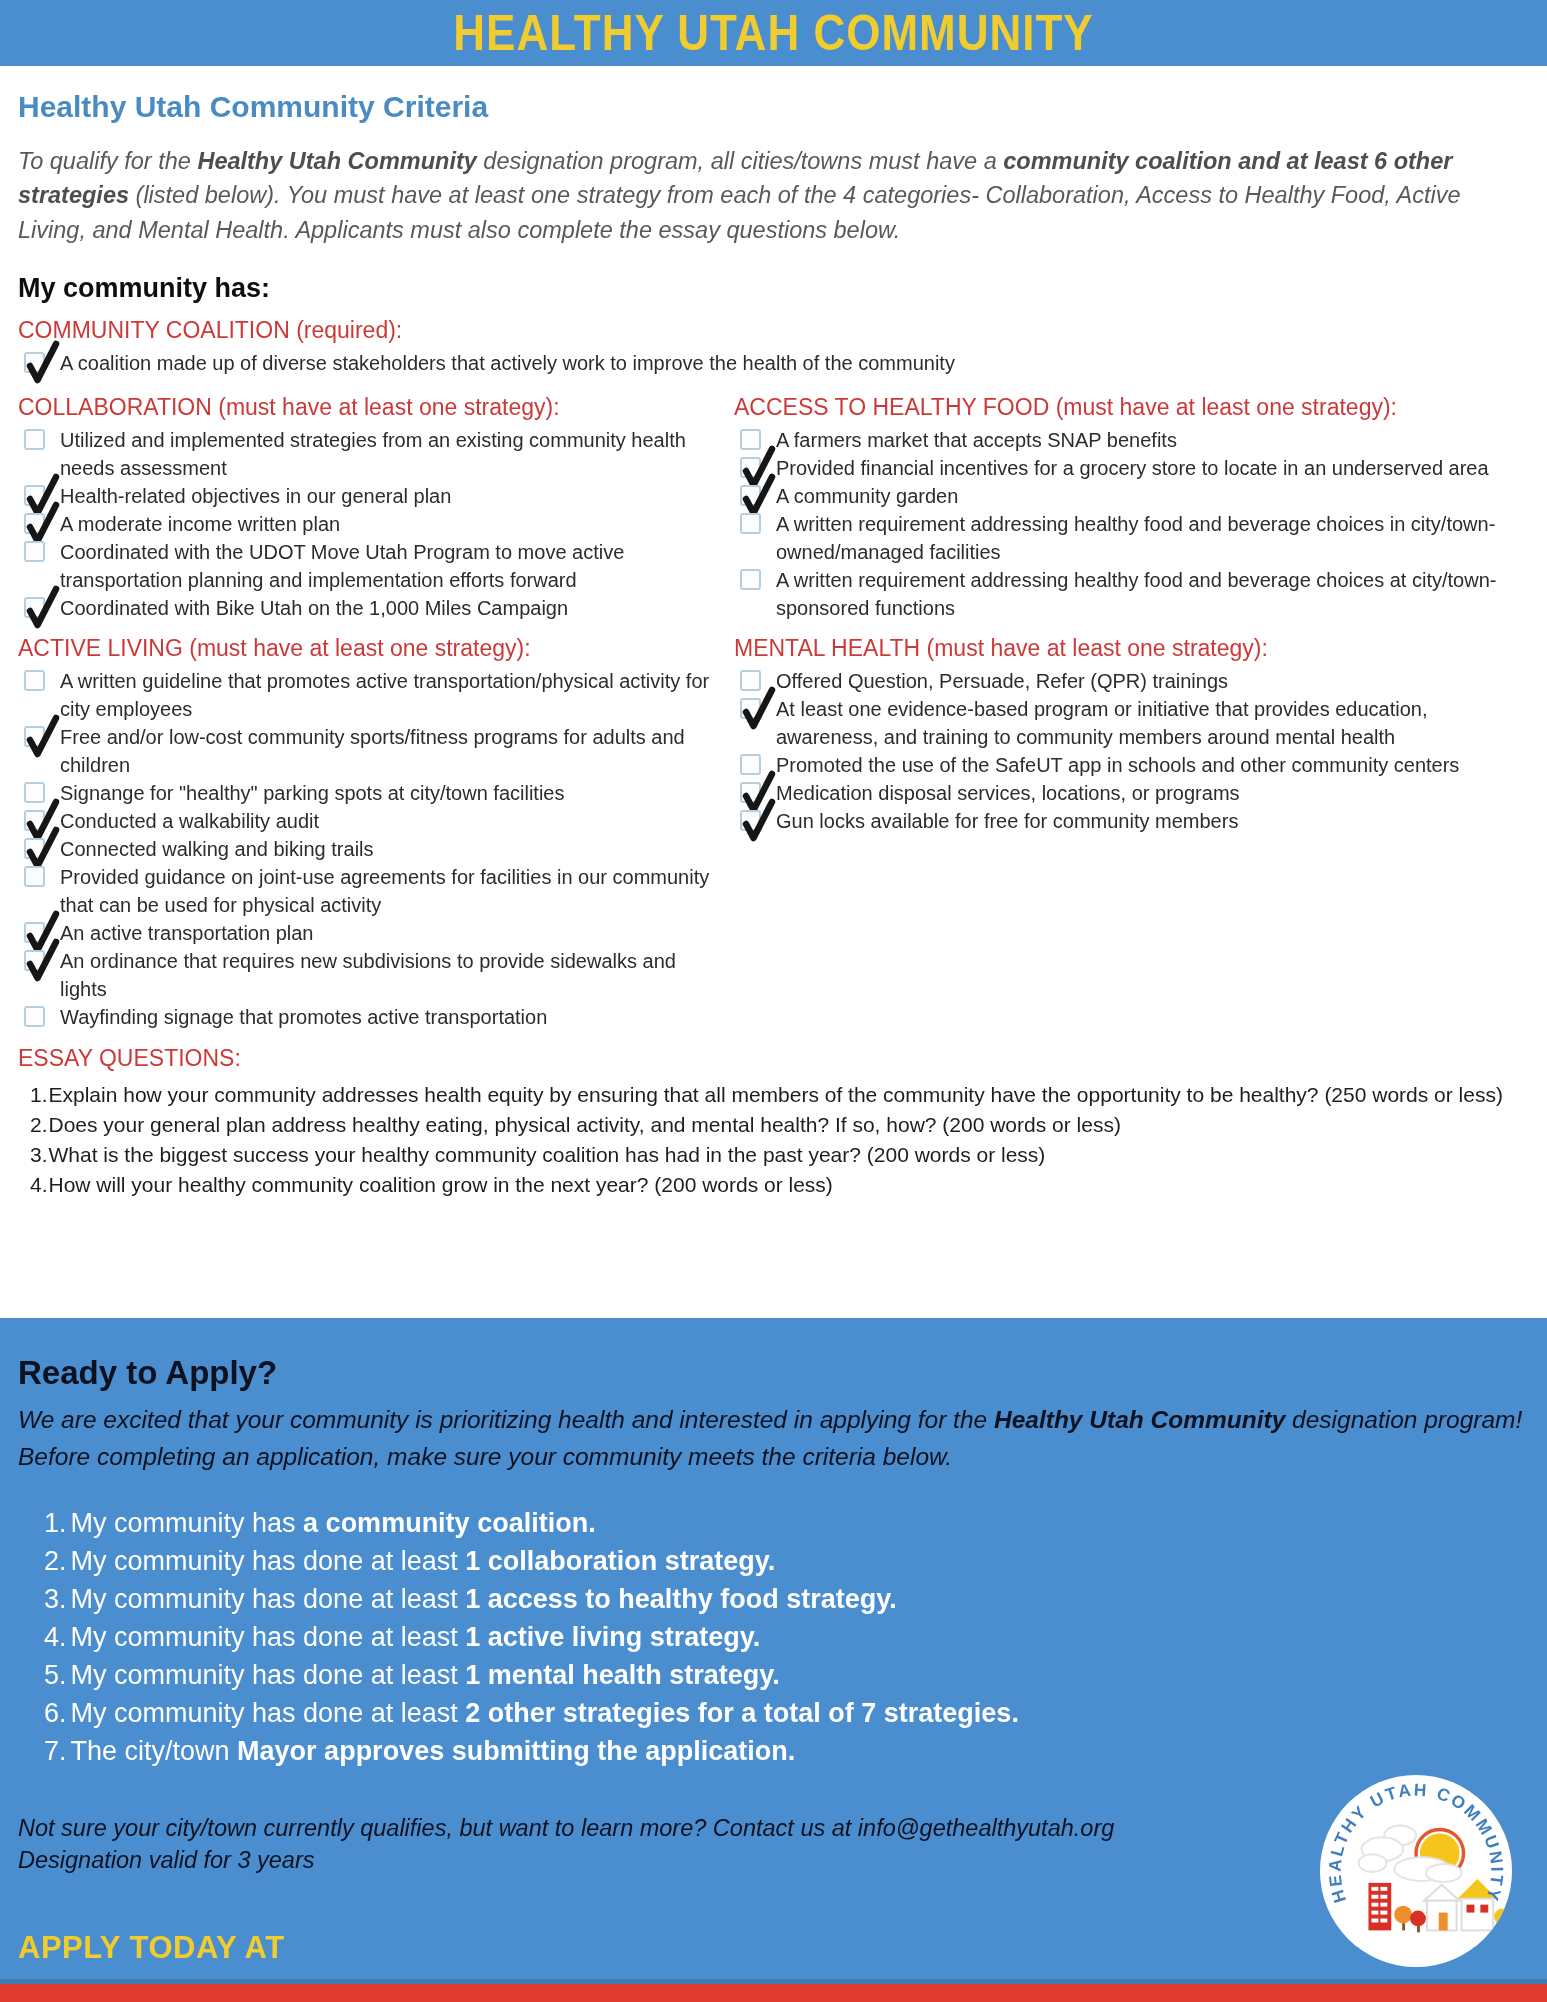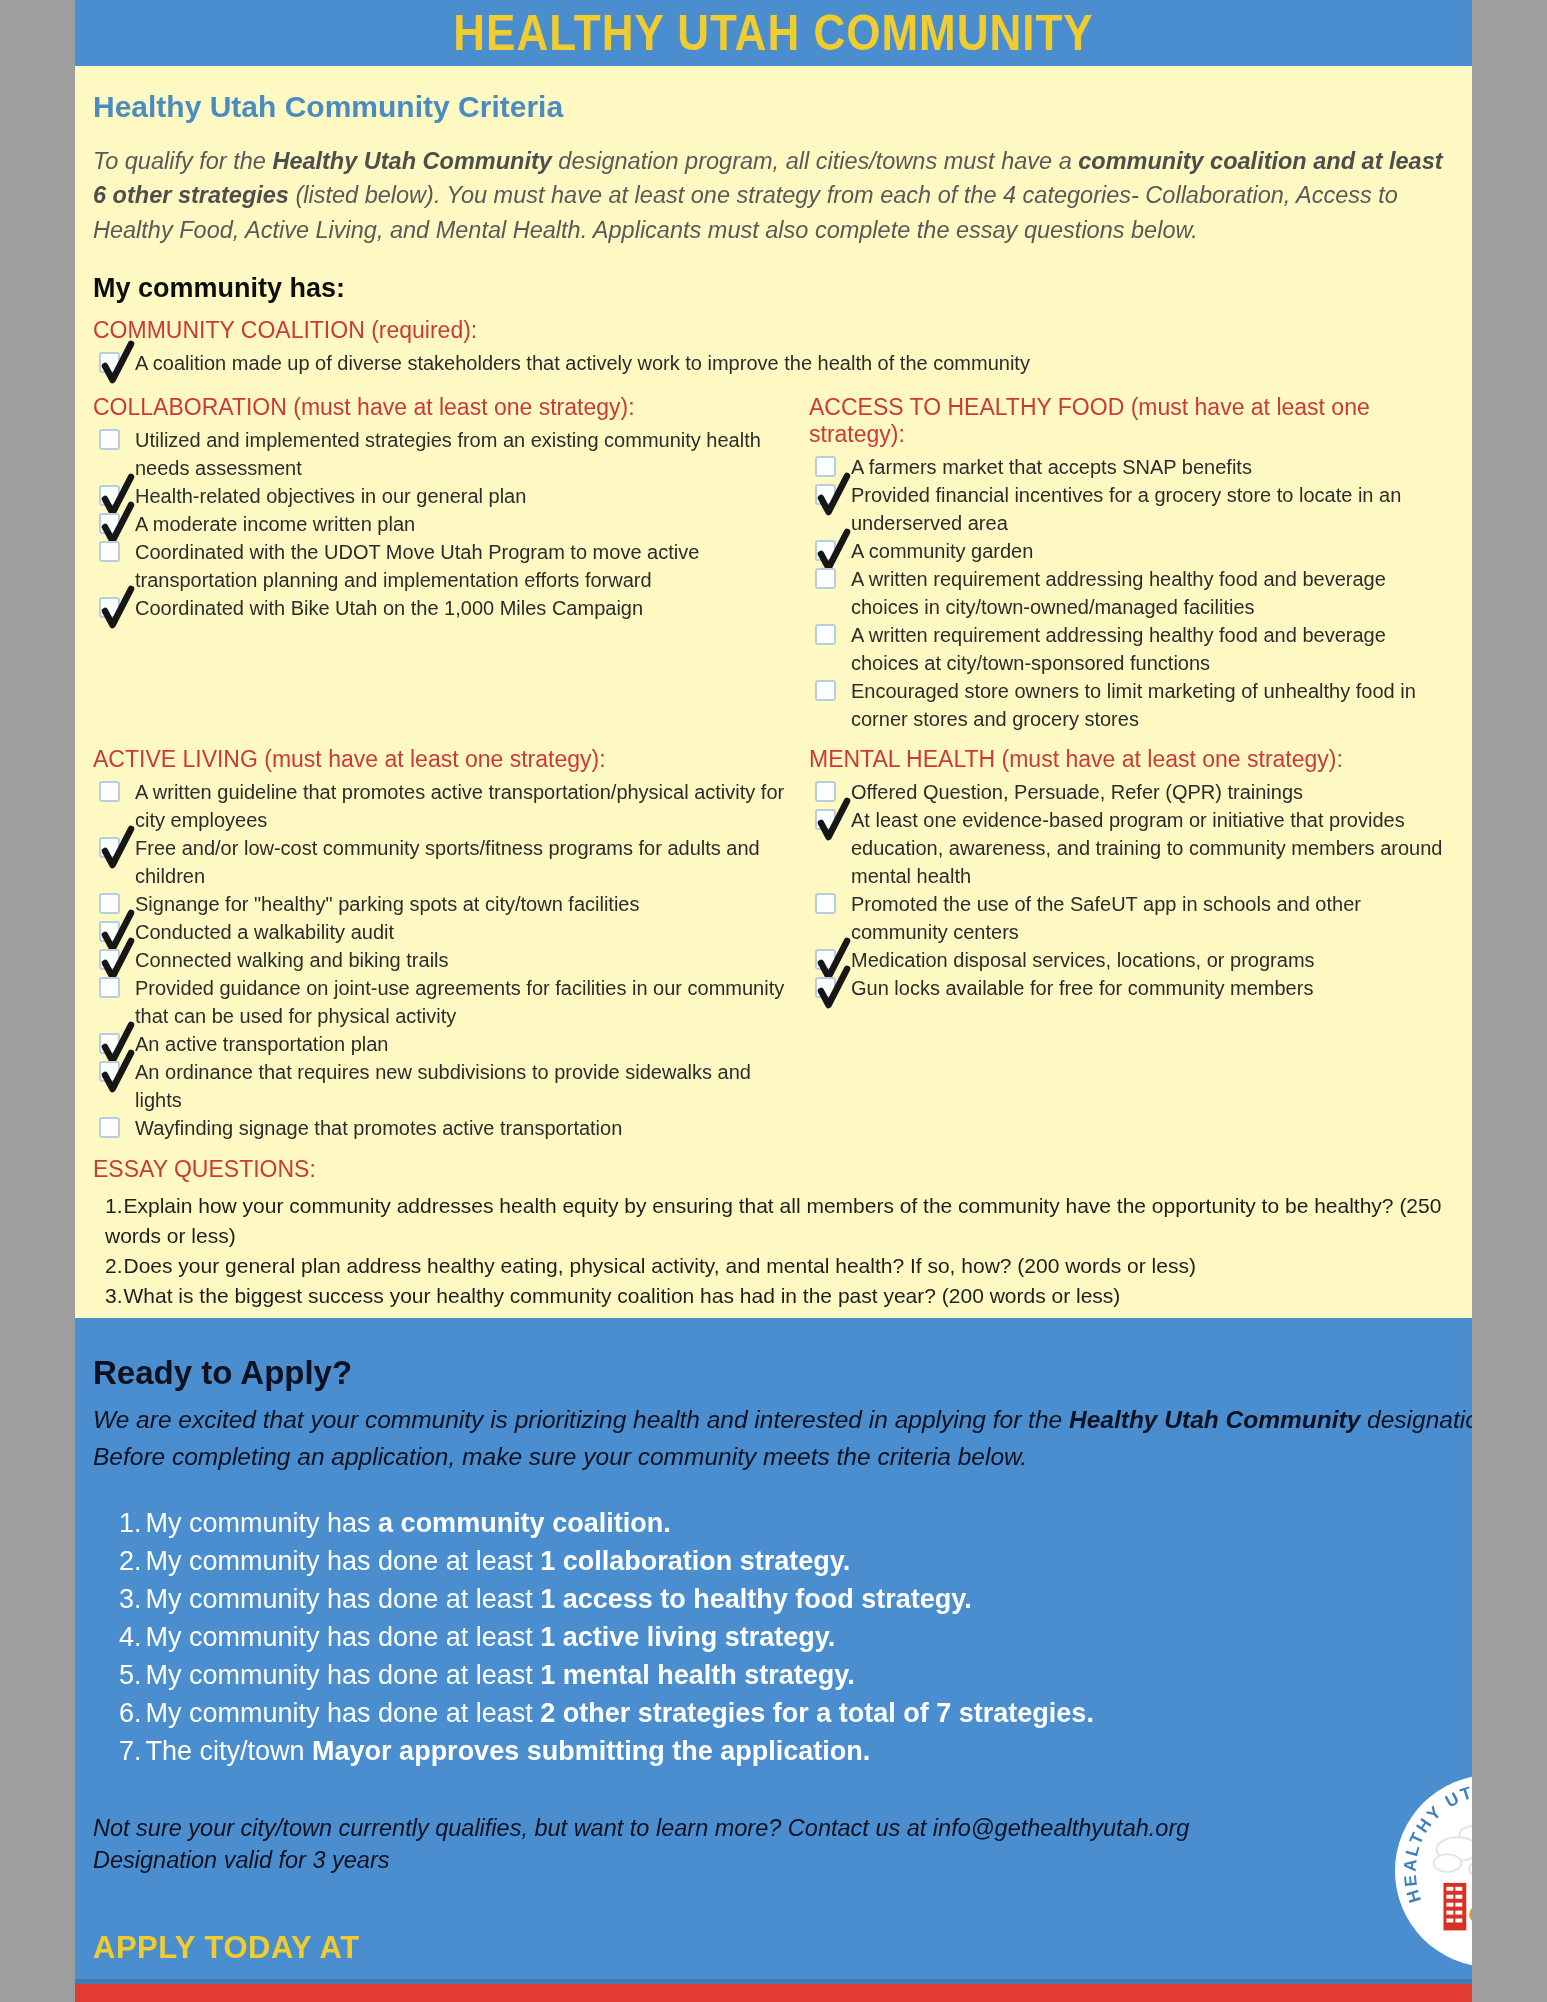--- a/index.html
+++ b/index.html
@@ -7,22 +7,22 @@
     --blue-head:#4a8bc2;
     --red:#cb3a38;
     --yellow:#f0cc2e;
     --bar-red:#e23b31;
     --ink:#2c2c2c;
     --dark:#0d1120;
   }
   *{box-sizing:border-box;}
   html,body{margin:0;padding:0;background:#9e9e9e;}
   .page{
-    width:1397px;height:2002px;position:relative;margin:0 auto;
-    background:#fef9c3;font-family:"Liberation Sans",sans-serif;overflow:hidden;
+    width:1547px;height:2002px;position:relative;margin:0 auto;
+    background:#ffffff;font-family:"Liberation Sans",sans-serif;overflow:hidden;
   }
   
   .banner{height:66px;background:var(--blue);display:flex;align-items:center;justify-content:center;}
   .banner h1{margin:0;color:var(--yellow);font-size:44px;font-weight:bold;letter-spacing:1px;transform:scaleY(1.12);}
   
   .white{padding:0 18px;}
   .criteria-h{color:var(--blue-head);font-size:30px;font-weight:bold;margin:24px 0 0 0;}
   .intro{font-style:italic;color:#595959;font-size:23.5px;line-height:1.46;margin-top:20px;max-width:1506px;}
   .intro b{color:#4e4e4e;}
   .myhas{font-size:27px;font-weight:bold;color:#0e0e0e;margin-top:26px;}
@@ -112,21 +112,20 @@
                   <path d="M7 27 L14.5 41 L33 5" fill="none" stroke="#161616" stroke-width="6.5" stroke-linecap="round" stroke-linejoin="round"></path>
                 </svg>
               </span><span>Provided financial incentives for a grocery store to locate in an underserved area</span></li>
             <li class="check-item"><span class="cbox">
                 <svg class="tick" viewBox="0 0 38 46">
                   <path d="M7 27 L14.5 41 L33 5" fill="none" stroke="#161616" stroke-width="6.5" stroke-linecap="round" stroke-linejoin="round"></path>
                 </svg>
               </span><span>A community garden</span></li>
             <li class="check-item"><span class="cbox"></span><span>A written requirement addressing healthy food and beverage choices in city/town-owned/managed facilities</span></li>
             <li class="check-item"><span class="cbox"></span><span>A written requirement addressing healthy food and beverage choices at city/town-sponsored functions</span></li>
-            <li class="check-item"><span class="cbox"></span><span>Encouraged store owners to limit marketing of unhealthy food in corner stores and grocery stores</span></li>
           </ul>
         </div>
       <div class="slot-l2" id="slot-l2">
           <h3 class="sec-h">ACTIVE LIVING (must have at least one strategy):</h3>
           <ul class="check-list">
             <li class="check-item"><span class="cbox"></span><span>A written guideline that promotes active transportation/physical activity for city employees</span></li>
             <li class="check-item"><span class="cbox">
                 <svg class="tick" viewBox="0 0 38 46">
                   <path d="M7 27 L14.5 41 L33 5" fill="none" stroke="#161616" stroke-width="6.5" stroke-linecap="round" stroke-linejoin="round"></path>
                 </svg>

